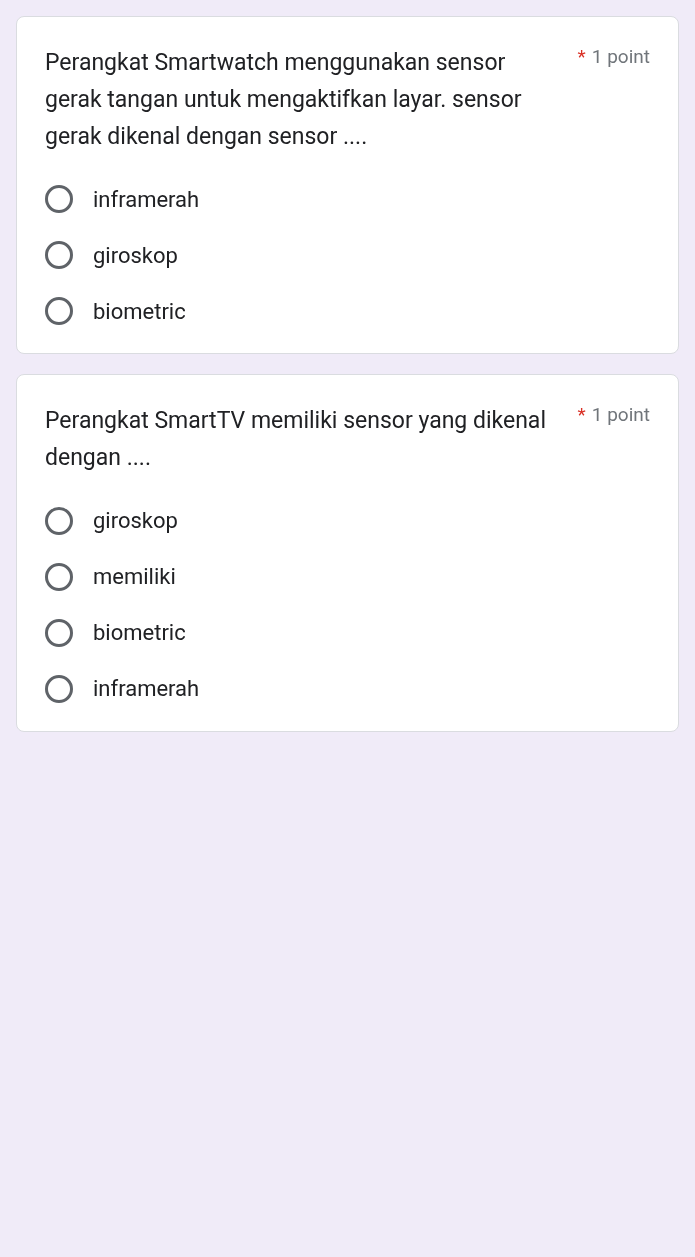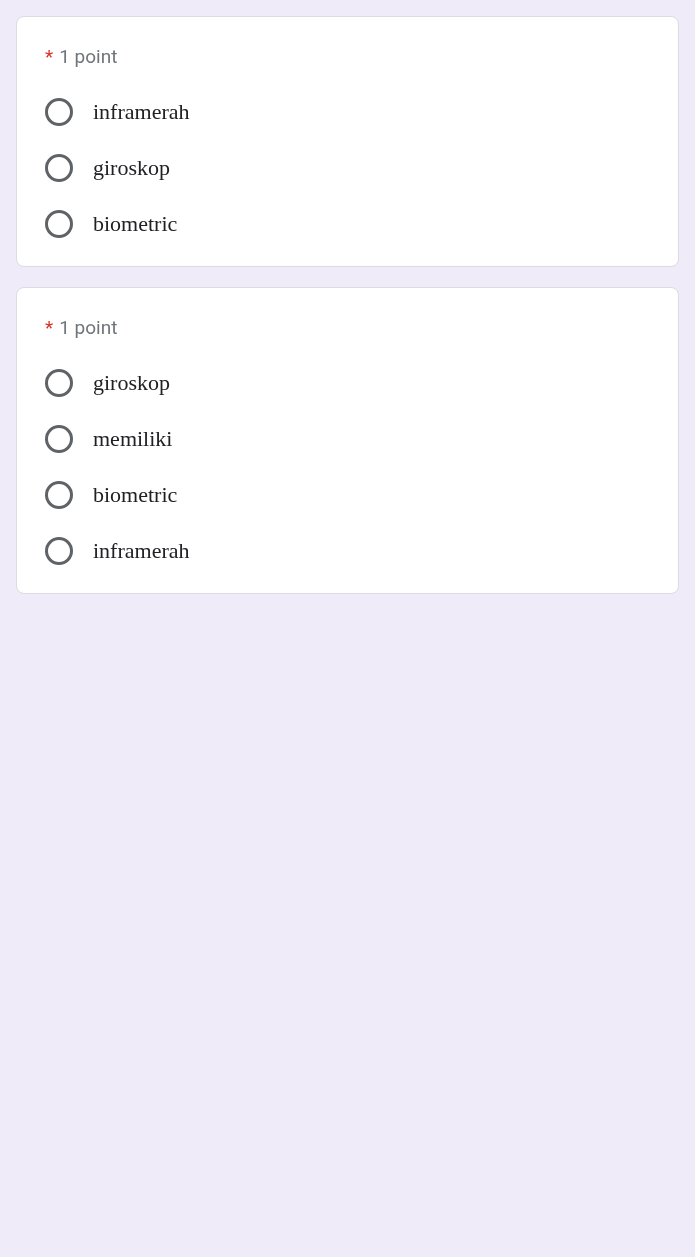--- a/index.html
+++ b/index.html
@@ -51,41 +51,41 @@
     }
     .options-list {
       display: flex;
       flex-direction: column;
       gap: 28px;
     }
     .option-row {
       display: flex;
       align-items: center;
       cursor: pointer;
-      font-family: Liberation Serif, serif;
     }
     .radio-outer {
       width: 28px;
       height: 28px;
       border-radius: 50%;
       border: 3px solid #5f6368;
       margin-right: 20px;
       flex-shrink: 0;
     }
     .option-label {
       font-size: 22px;
       color: #202124;
       font-weight: 400;
     }
   </style>
 </head>
 <body>
 
 <div class="question-card">
   <div class="question-header">
+    <div class="question-text">Perangkat Smartwatch menggunakan sensor gerak tangan untuk mengaktifkan layar. sensor gerak dikenal dengan sensor ....</div>
     <div class="points-container">
       <span class="required-asterisk">*</span>
       <span class="points-text">1 point</span>
     </div>
   </div>
   <div class="options-list">
     <div class="option-row">
       <div class="radio-outer"></div>
       <span class="option-label">inframerah</span>
     </div>
@@ -95,20 +95,21 @@
     </div>
     <div class="option-row">
       <div class="radio-outer"></div>
       <span class="option-label">biometric</span>
     </div>
   </div>
 </div>
 
 <div class="question-card">
   <div class="question-header">
+    <div class="question-text">Perangkat SmartTV memiliki sensor yang dikenal dengan ....</div>
     <div class="points-container">
       <span class="required-asterisk">*</span>
       <span class="points-text">1 point</span>
     </div>
   </div>
   <div class="options-list">
     <div class="option-row">
       <div class="radio-outer"></div>
       <span class="option-label">giroskop</span>
     </div>

